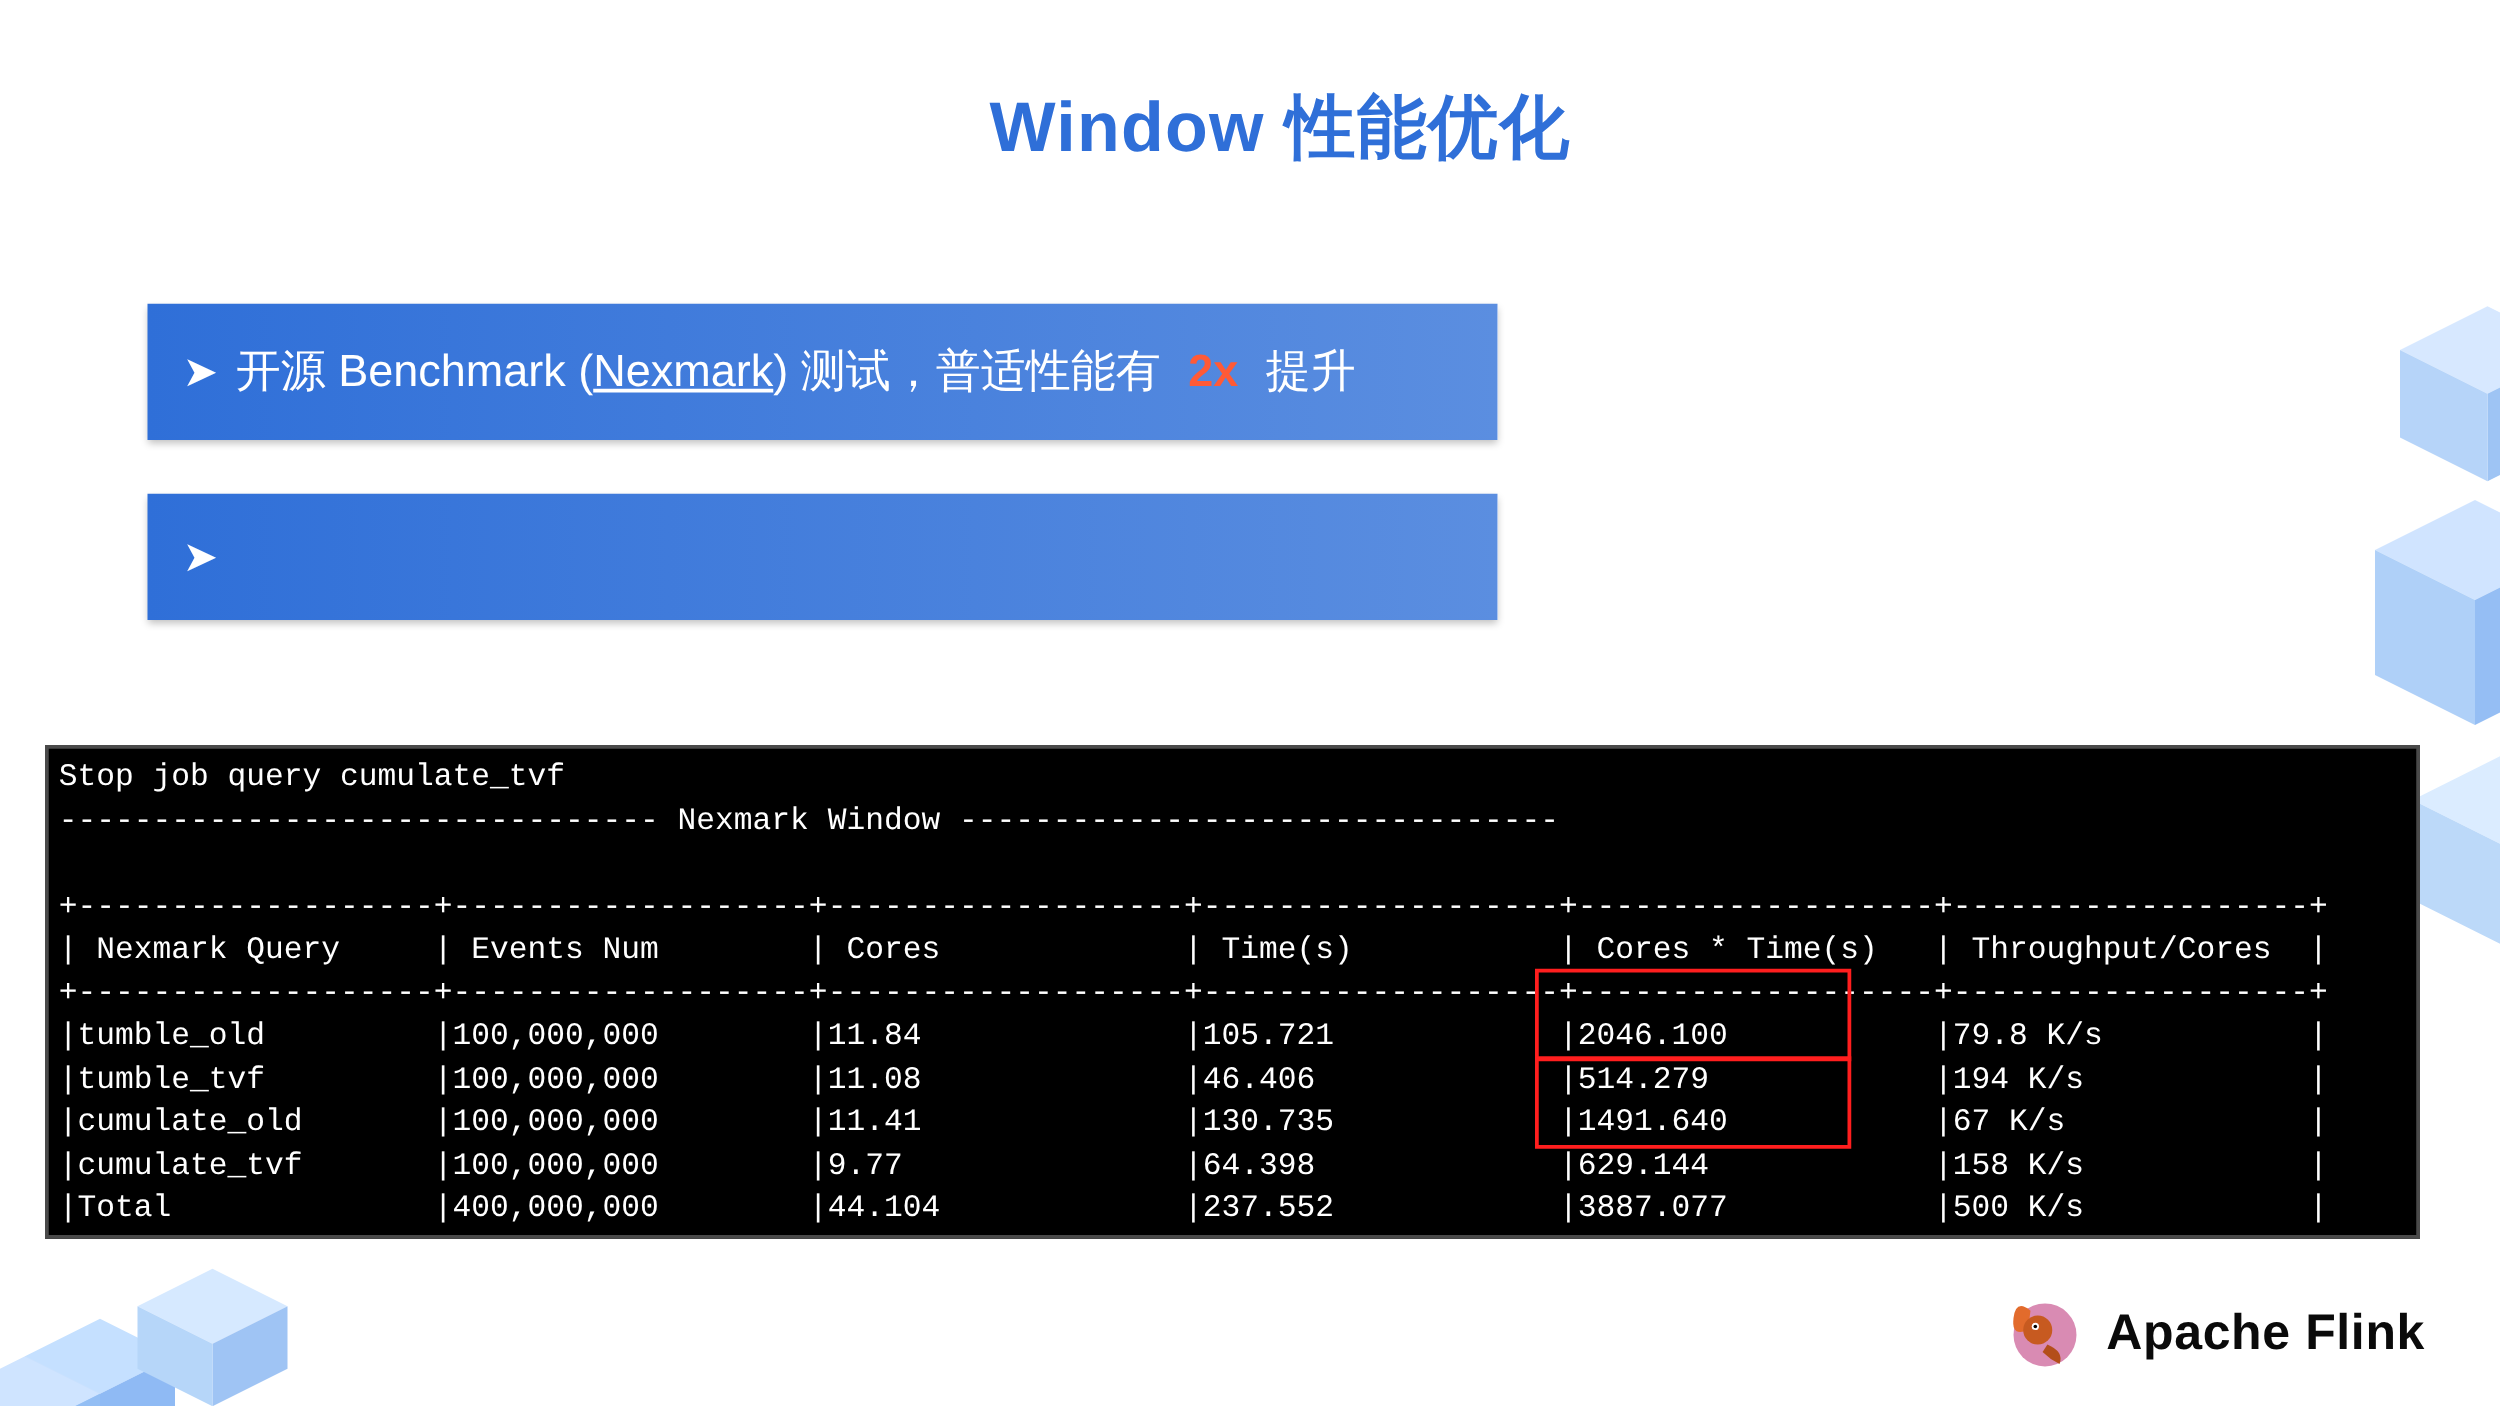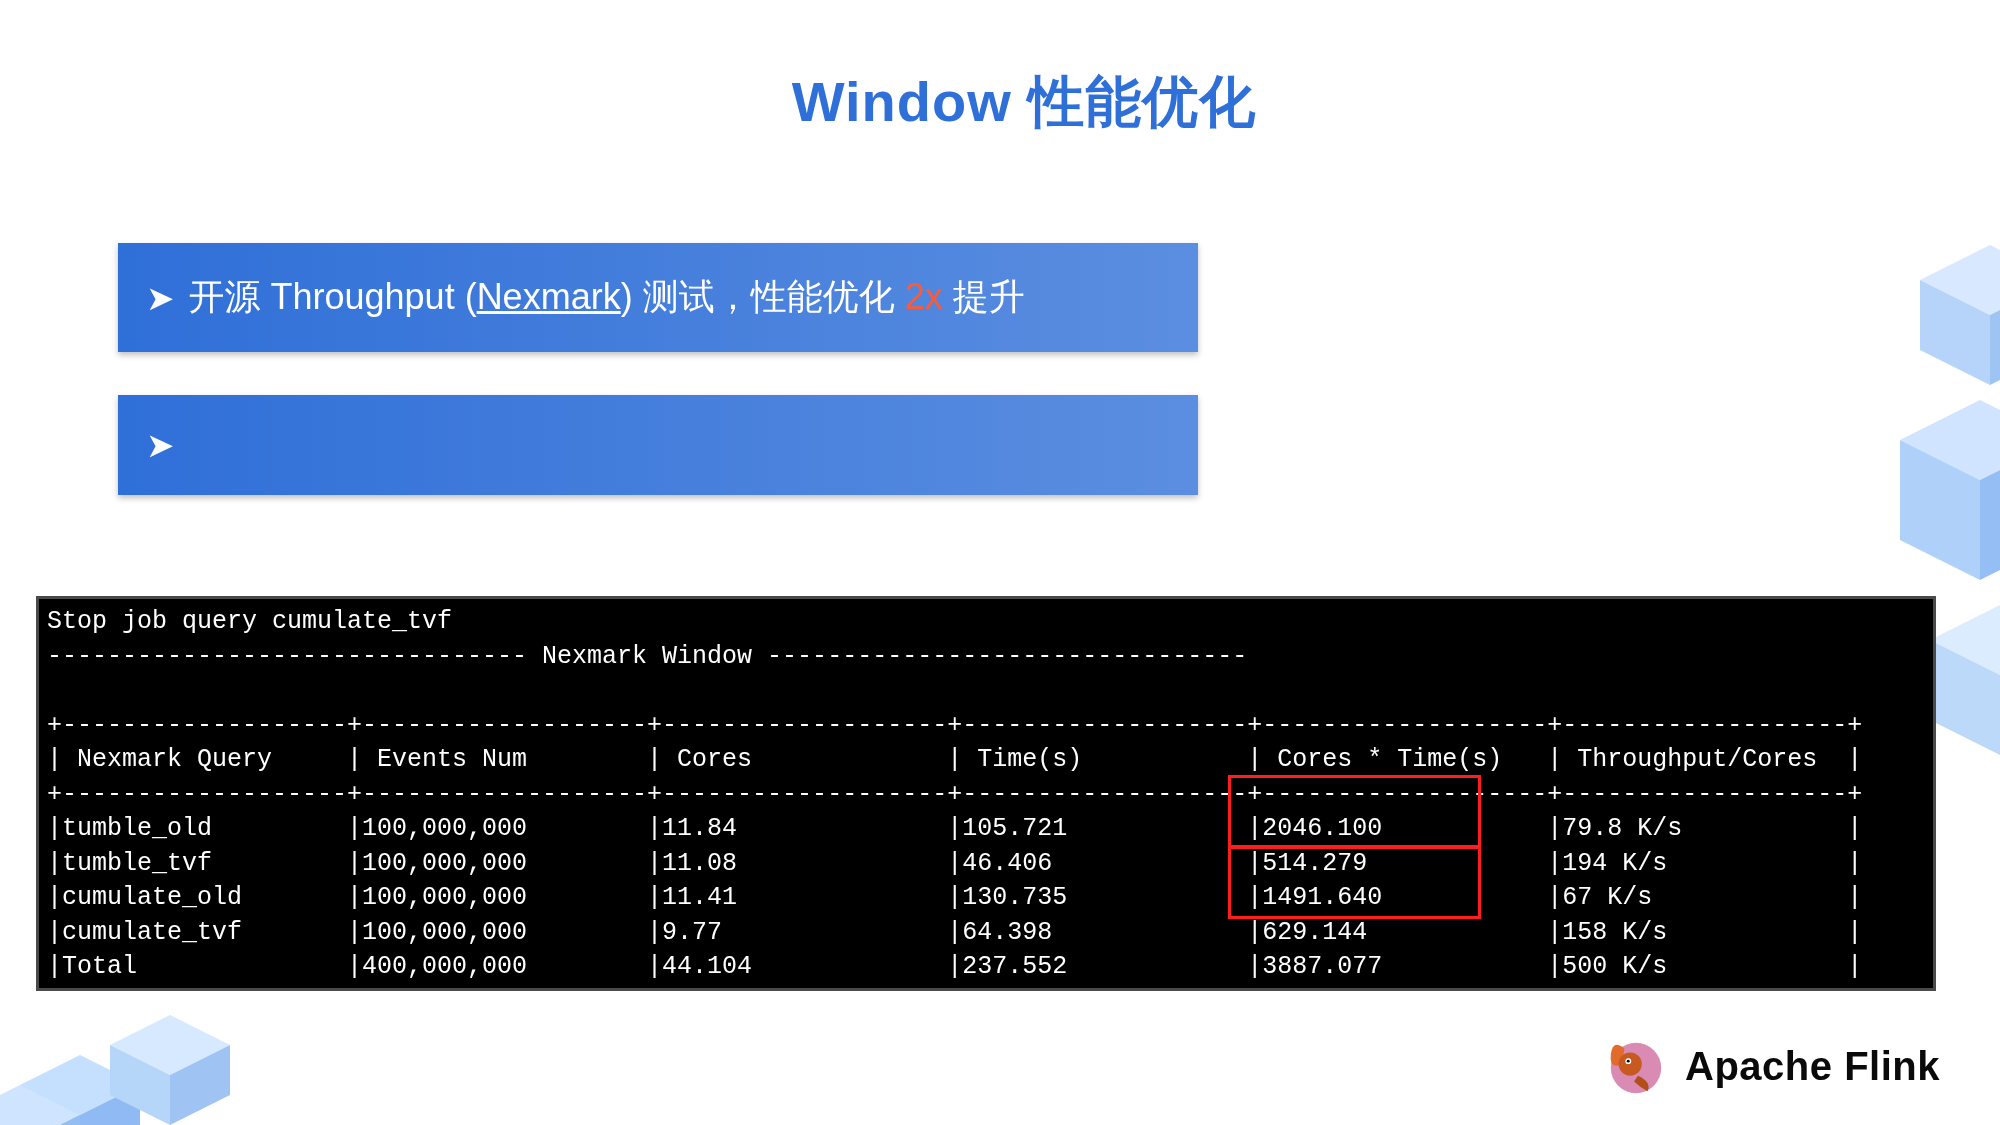--- a/index.html
+++ b/index.html
@@ -46,21 +46,21 @@
     box-shadow: 0 3px 6px rgba(0,0,0,0.25);
     display: flex;
     align-items: center;
     box-sizing: border-box;
   }
   .bullet .arrow {
     margin-right: 14px;
     font-size: 34px;
   }
   .bullet .link { text-decoration: underline; text-align: right; }
-  .bullet .hl { color: #ff5a36; font-weight: 400; margin: 0 0;}
+  .bullet .hl { color: #ff5a36; font-weight: 700; margin: 0 12px;}
 
   .bullet1 { top: 243px; }
   .bullet2 { top: 395px; }
 
   
   .terminal {
     position: absolute;
     left: 36px;
     top: 596px;
     width: 1900px;
@@ -160,21 +160,21 @@
       <polygon points="220,455 290,420 290,500 220,535" fill="#a4c9f4"></polygon>
       <polygon points="150,420 220,455 220,535 150,500" fill="#bcd9f9"></polygon>
     </g>
   </svg>
 
   <div class="title">Window 性能优化</div>
 
   <div class="bullet bullet1">
     <span class="arrow">➤</span>
     <span>
-      <span>开源 Throughput (</span><span class="link">Nexmark</span><span>) 测试，性能优化 </span><span class="hl">2x</span><span> 提升</span>
+      <span>开源 Benchmark (</span><span class="link">Nexmark</span><span>) 测试，普适性能有 </span><span class="hl">2x</span><span> 提升</span>
     </span>
   </div>
 
   <div class="bullet bullet2">
     <span class="arrow">➤</span>
   </div>
 
   <div class="terminal"><span>Stop job query cumulate_tvf</span>
 <span>-------------------------------- Nexmark Window --------------------------------</span>
 

